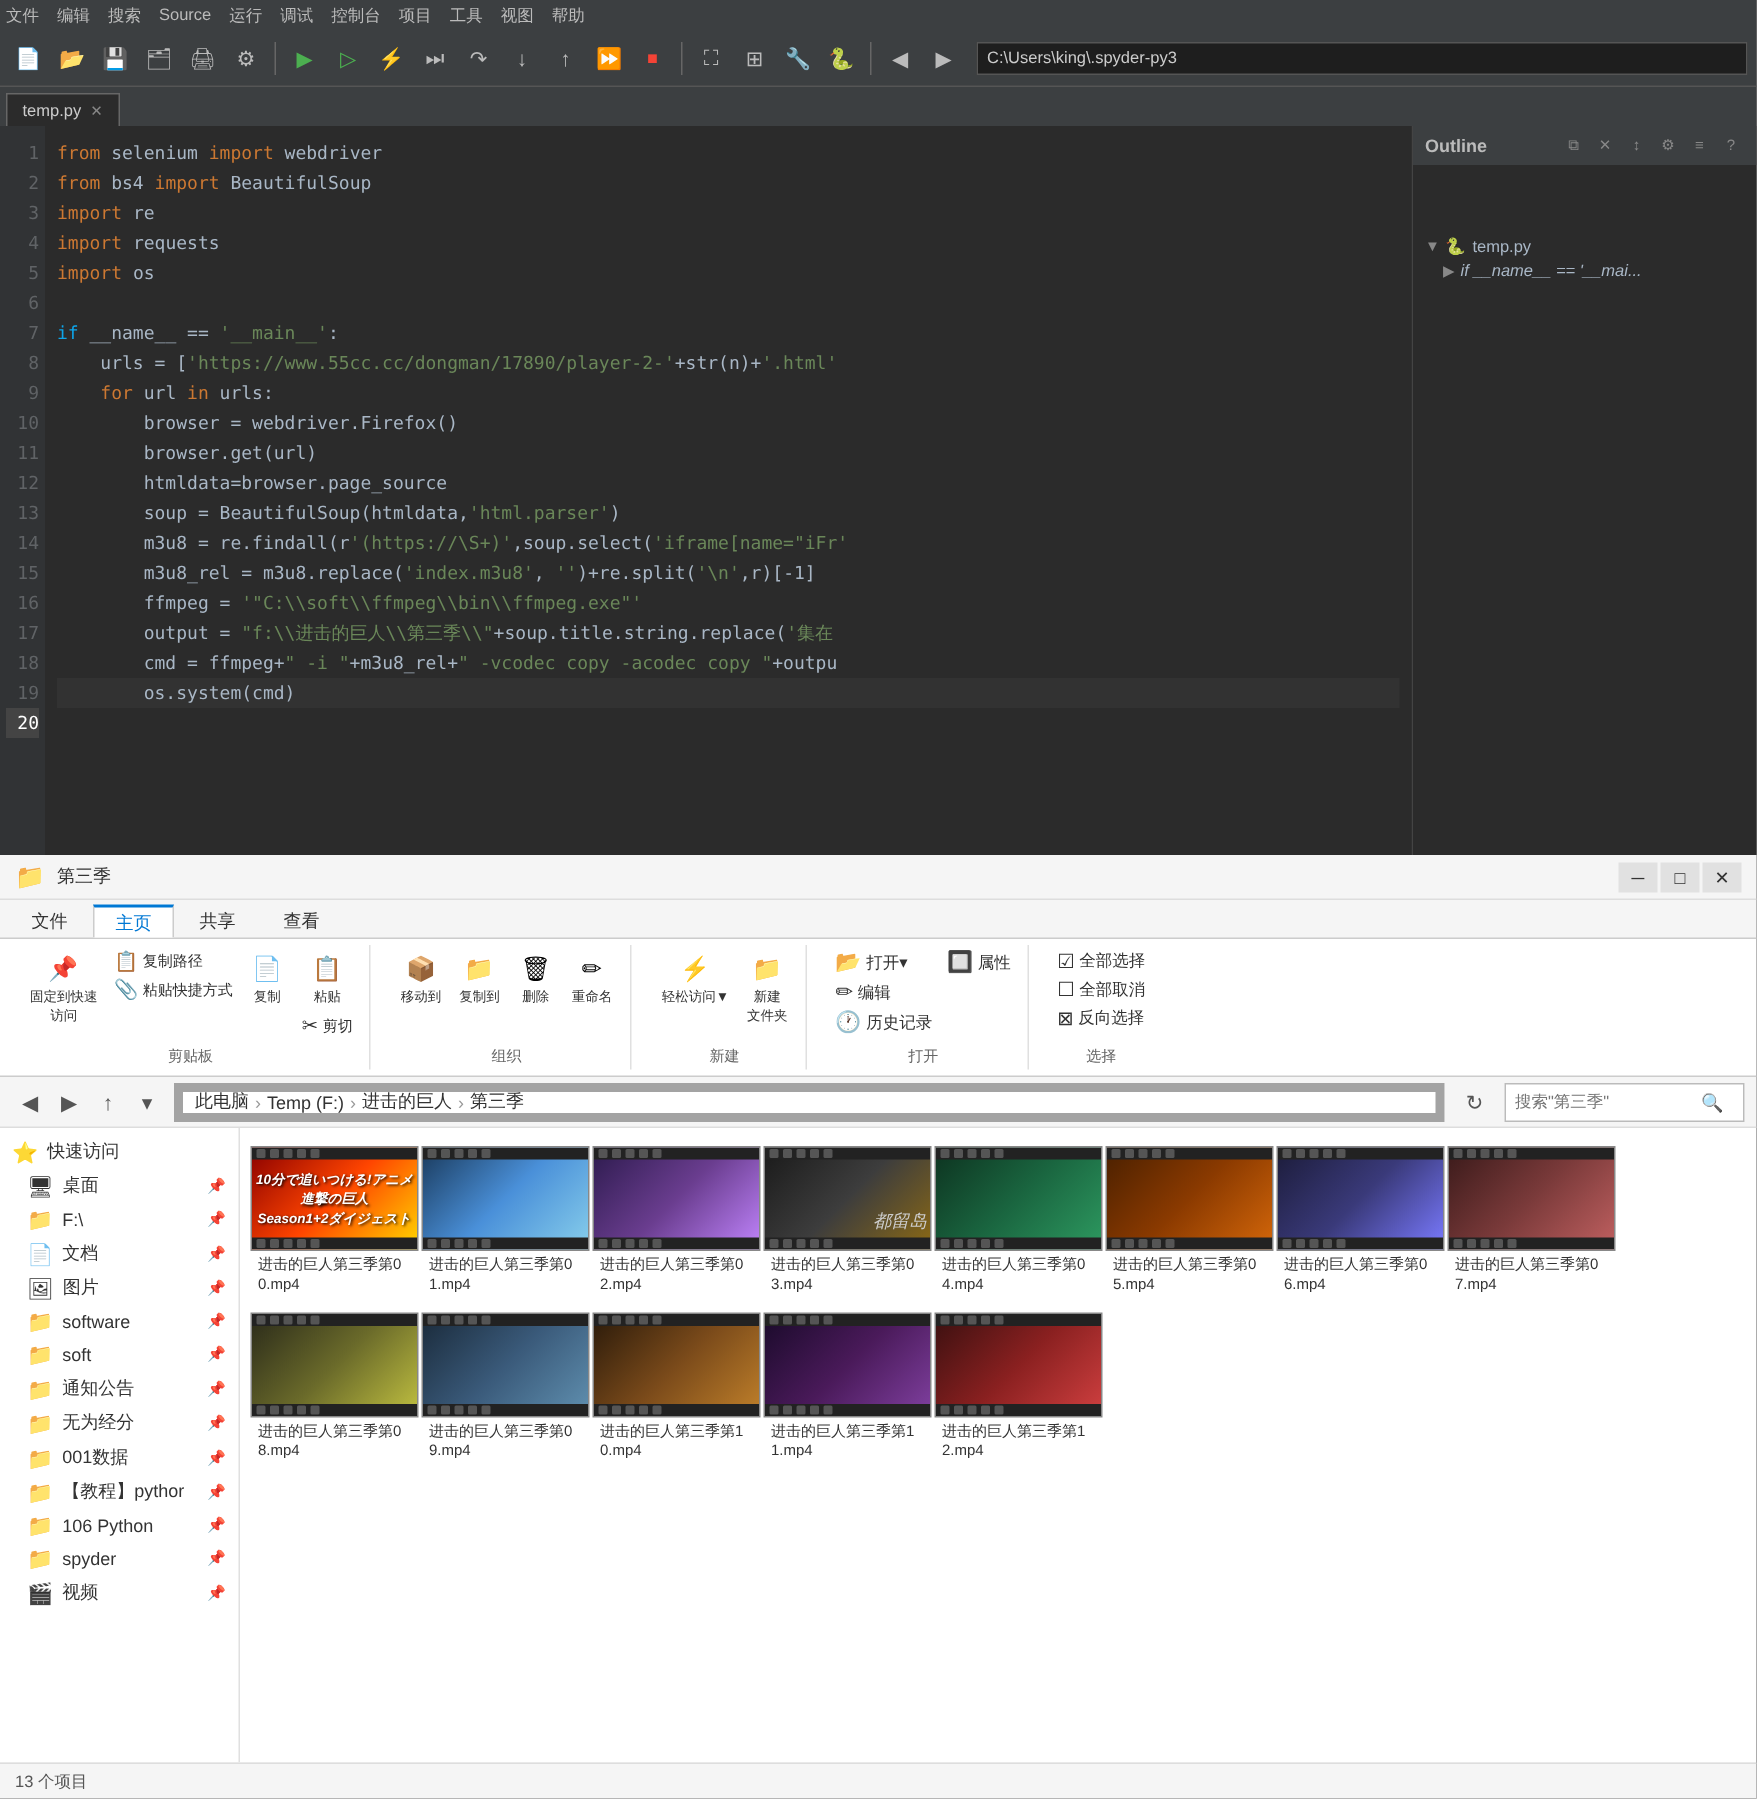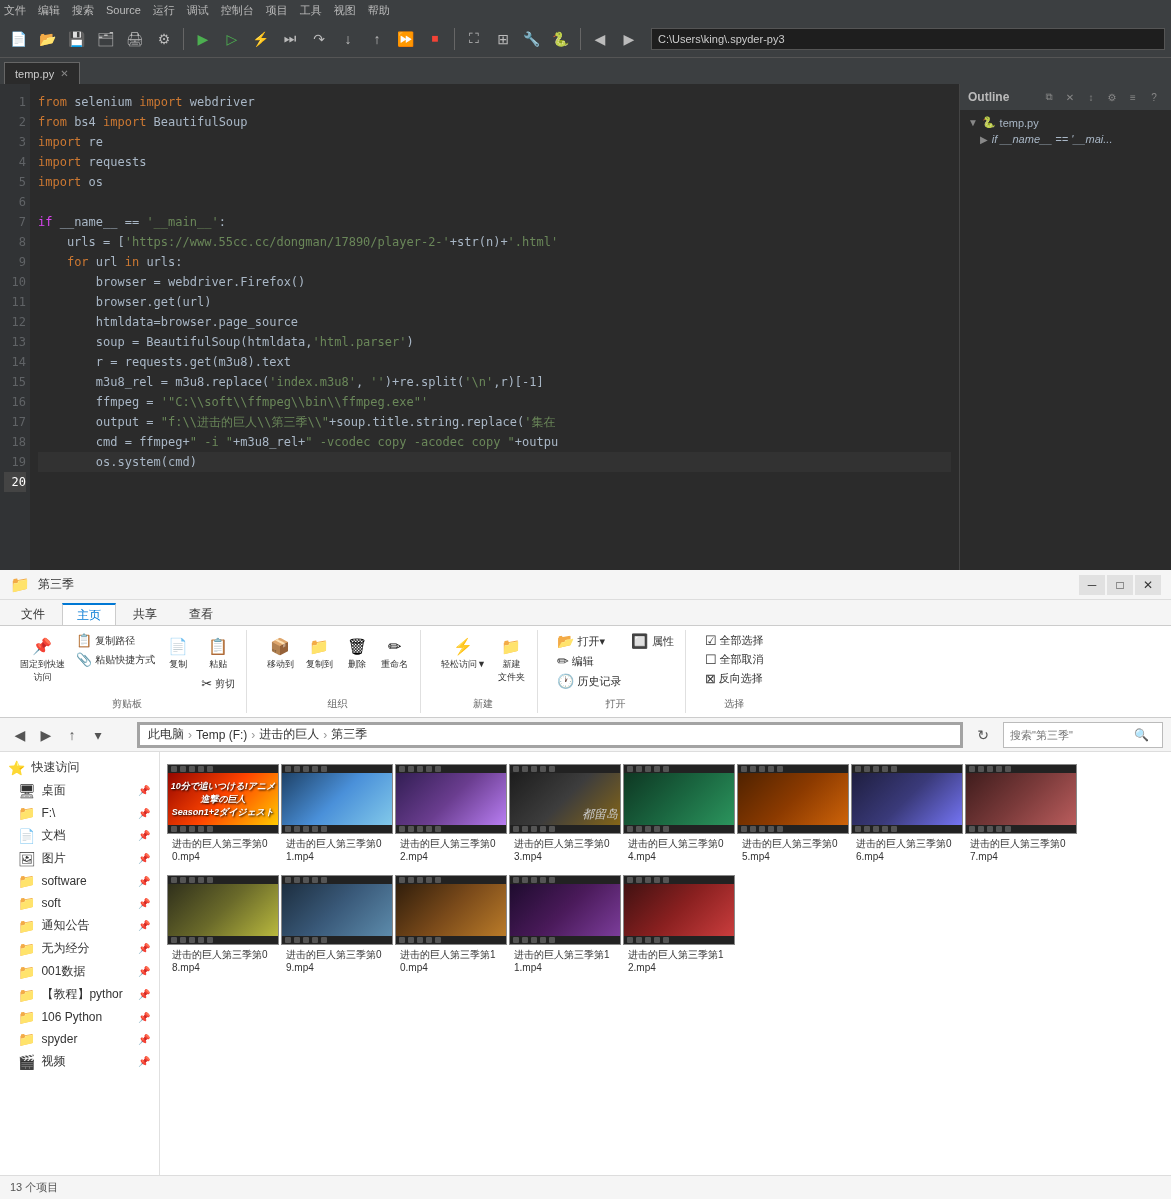--- a/index.html
+++ b/index.html
@@ -27,28 +27,28 @@
     .editor-area { flex: 1; display: flex; }
 
     
     .code-editor { flex: 1; background: #2b2b2b; overflow: hidden; position: relative; }
     .code-content { display: flex; height: 100%; }
     .line-numbers { width: 30px; background: #313335; color: #606366; font-size: 12px; font-family: 'Consolas', monospace; padding: 8px 4px; text-align: right; line-height: 20px; user-select: none; }
     .code-lines { flex: 1; color: #a9b7c6; font-size: 12px; font-family: 'Consolas', monospace; padding: 8px 8px; line-height: 20px; overflow: hidden; }
     .code-line { white-space: pre; }
     .kw-from { color: #cc7832; }
     .kw-import { color: #cc7832; }
-    .kw-if { color: #d946ef; }
+    .kw-if { color: #0ea5e9; }
     .kw-for { color: #cc7832; }
     .kw-in { color: #cc7832; }
     .str { color: #6a8759; }
     .line-20 { background: #323232; }
 
     
-    .outline-panel { width: 212px; background: #2b2b2b; border-left: 1px solid #444; display: flex; flex-direction: column; }
+    .outline-panel { width: 230px; background: #2b2b2b; border-left: 1px solid #444; display: flex; flex-direction: column; gap: 42px; }
     .outline-header { height: 26px; background: #3c3f41; display: flex; align-items: center; justify-content: space-between; padding: 0 8px; }
     .outline-title { color: #bbb; font-size: 12px; font-weight: bold; }
     .outline-tools { display: flex; gap: 3px; }
     .outline-tool { width: 18px; height: 18px; color: #888; font-size: 10px; cursor: pointer; display: flex; align-items: center; justify-content: center; }
     .outline-content { flex: 1; padding: 4px; }
     .outline-file { display: flex; align-items: center; gap: 4px; padding: 2px 4px; cursor: pointer; }
     .outline-file-icon { color: #6897bb; font-size: 11px; }
     .outline-file-name { color: #a9b7c6; font-size: 11px; }
     .outline-item { display: flex; align-items: center; gap: 4px; padding: 2px 4px 2px 16px; cursor: pointer; }
     .outline-chevron { color: #888; font-size: 10px; }
@@ -77,21 +77,21 @@
     .rb-icon { width: 24px; height: 24px; display: flex; align-items: center; justify-content: center; font-size: 16px; }
     .rb-label { font-size: 9px; color: #333; text-align: center; white-space: nowrap; }
     .rb-btn-small { display: flex; align-items: center; gap: 3px; cursor: pointer; padding: 1px 3px; border-radius: 2px; font-size: 11px; color: #333; }
     .rb-btn-small .rb-icon-small { font-size: 13px; }
 
     
     .addr-bar { height: 34px; background: #f5f5f5; border-bottom: 1px solid #ddd; display: flex; align-items: center; padding: 0 8px; gap: 6px; }
     .addr-nav { display: flex; gap: 2px; }
     .addr-nav-btn { width: 24px; height: 24px; background: transparent; border: none; cursor: pointer; color: #555; font-size: 14px; display: flex; align-items: center; justify-content: center; }
     .addr-nav-btn:disabled { color: #bbb; }
-    .addr-path { flex: 1; height: 26px; background: #fff; border: 3px solid #a3a3a3; display: flex; align-items: center; padding: 0 8px; font-size: 12px; color: #333; gap: 4px; margin-left: 21px; }
+    .addr-path { flex: 1; height: 26px; background: #fff; border: 6px solid #a3a3a3; display: flex; align-items: center; padding: 0 8px; font-size: 12px; color: #333; gap: 4px; }
     .addr-path-sep { color: #999; }
     .addr-search { width: 160px; height: 26px; background: #fff; border: 1px solid #bbb; display: flex; align-items: center; padding: 0 6px; gap: 4px; }
     .addr-search input { border: none; outline: none; font-size: 11px; color: #666; width: 120px; background: transparent; }
     .addr-search-icon { color: #666; font-size: 12px; }
 
     
     .explorer-main { flex: 1; display: flex; overflow: hidden; }
 
     
     .sidebar { width: 160px; background: #fff; border-right: 1px solid #e0e0e0; overflow-y: auto; padding: 4px 0; }
@@ -222,21 +222,21 @@
           <div class="code-line"><span class="kw-import">import</span> requests</div>
           <div class="code-line"><span class="kw-import">import</span> os</div>
           <div class="code-line"> </div>
           <div class="code-line"><span class="kw-if">if</span> __name__ == <span class="str">'__main__'</span>:</div>
           <div class="code-line">    urls = [<span class="str">'https://www.55cc.cc/dongman/17890/player-2-'</span>+str(n)+<span class="str">'.html'</span></div>
           <div class="code-line">    <span class="kw-for">for</span> url <span class="kw-in">in</span> urls:</div>
           <div class="code-line">        browser = webdriver.Firefox()</div>
           <div class="code-line">        browser.get(url)</div>
           <div class="code-line">        htmldata=browser.page_source</div>
           <div class="code-line">        soup = BeautifulSoup(htmldata,<span class="str">'html.parser'</span>)</div>
-          <div class="code-line">        r = requests.get(m3u8).text</div>
+          <div class="code-line">        m3u8 = re.findall(r<span class="str">'(https://\S+)'</span>,soup.select(<span class="str">'iframe[name="iFr'</span></div>
           <div class="code-line">        m3u8_rel = m3u8.replace(<span class="str">'index.m3u8'</span>, <span class="str">''</span>)+re.split(<span class="str">'\n'</span>,r)[-1]</div>
           <div class="code-line">        ffmpeg = <span class="str">'"C:\\soft\\ffmpeg\\bin\\ffmpeg.exe"'</span></div>
           <div class="code-line">        output = <span class="str">"f:\\进击的巨人\\第三季\\"</span>+soup.title.string.replace(<span class="str">'集在</span></div>
           <div class="code-line">        cmd = ffmpeg+<span class="str">" -i "</span>+m3u8_rel+<span class="str">" -vcodec copy -acodec copy "</span>+outpu</div>
           <div class="code-line line-20">        os.system(cmd)</div>
         </div>
       </div>
     </div>
 
     <div class="outline-panel">

